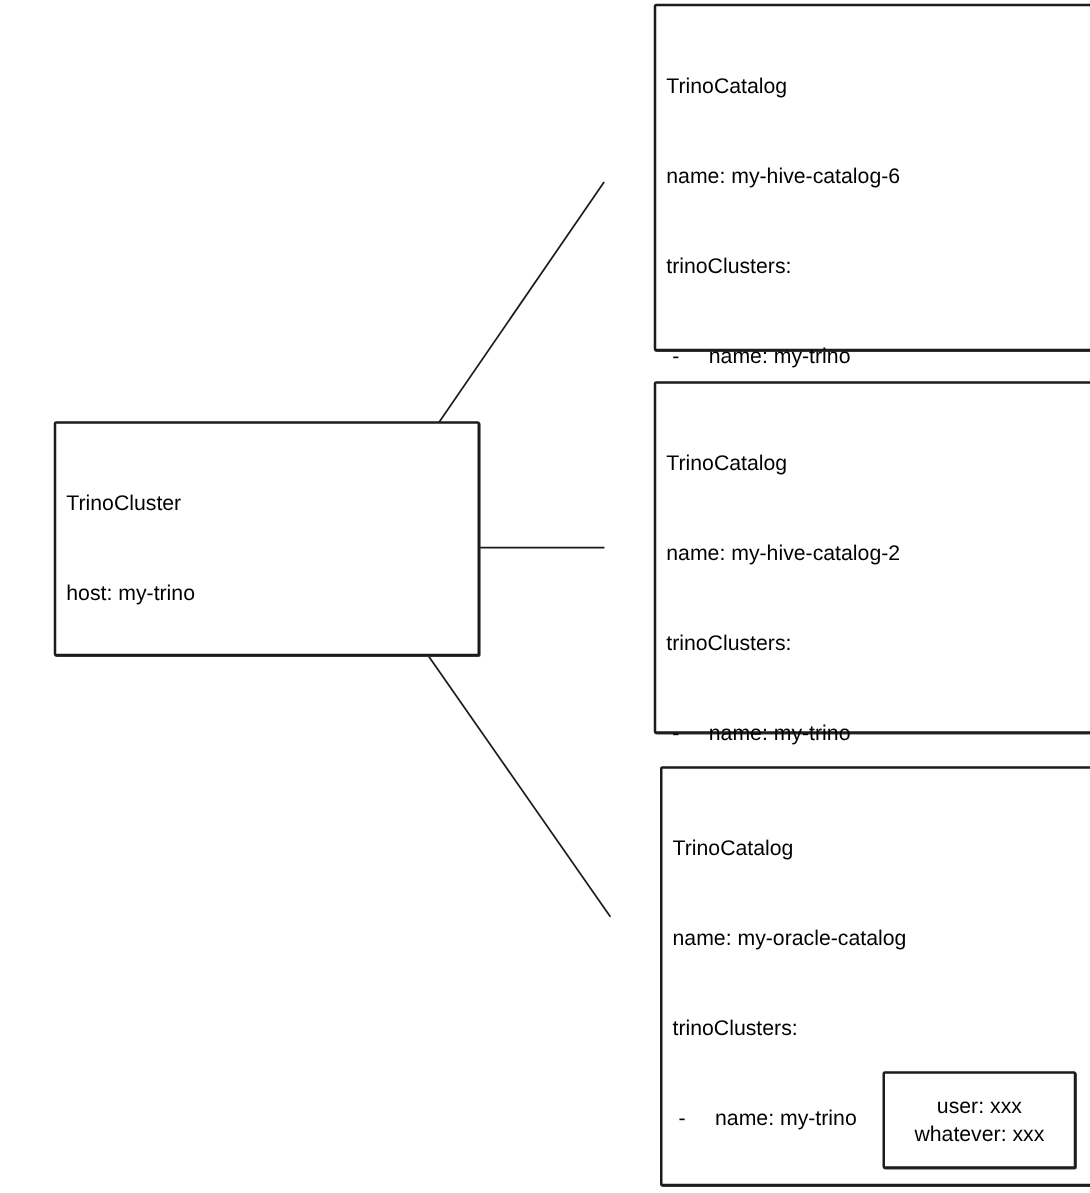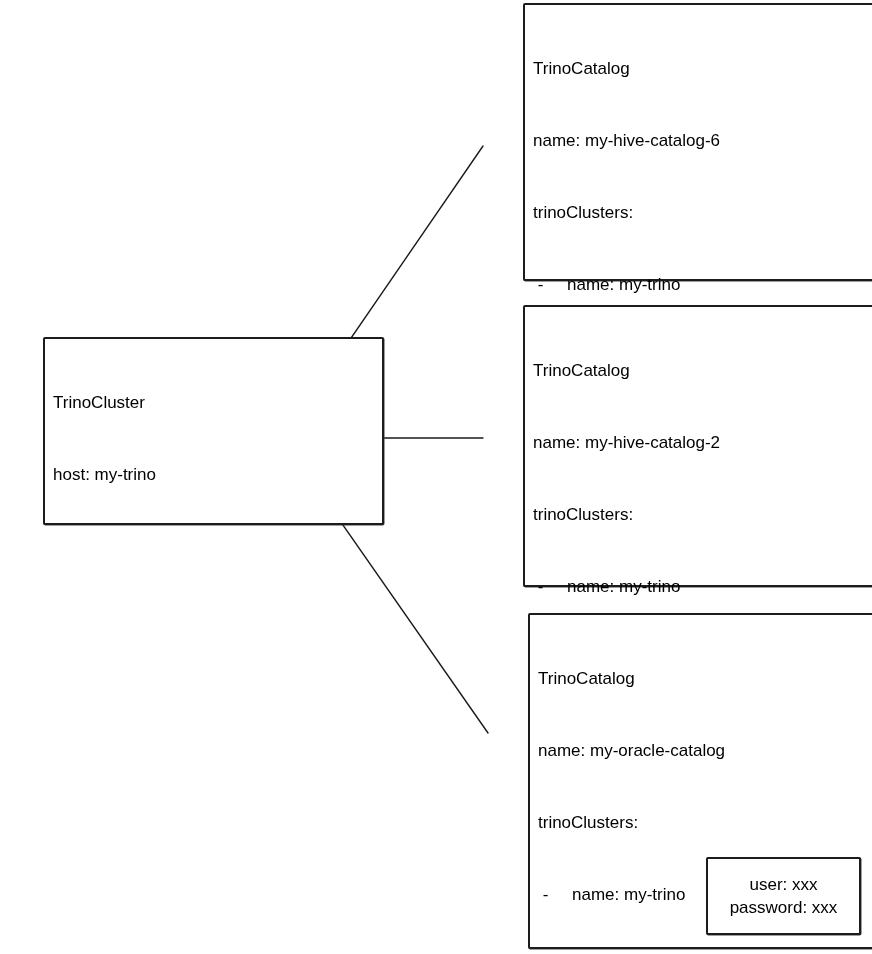--- a/index.html
+++ b/index.html
@@ -124,16 +124,16 @@
     <div class="line">name: my-oracle-catalog</div>
     <div class="line">trinoClusters:</div>
     <div class="line"> -     name: my-trino</div>
     
     
     
   </div>
 
   <div class="box box-secret">
     <div class="line">user: xxx</div>
-    <div class="line">password: xxx</div>
+    <div class="line">whatever: xxx</div>
   </div>
 
 </div>
 
 </body></html>

